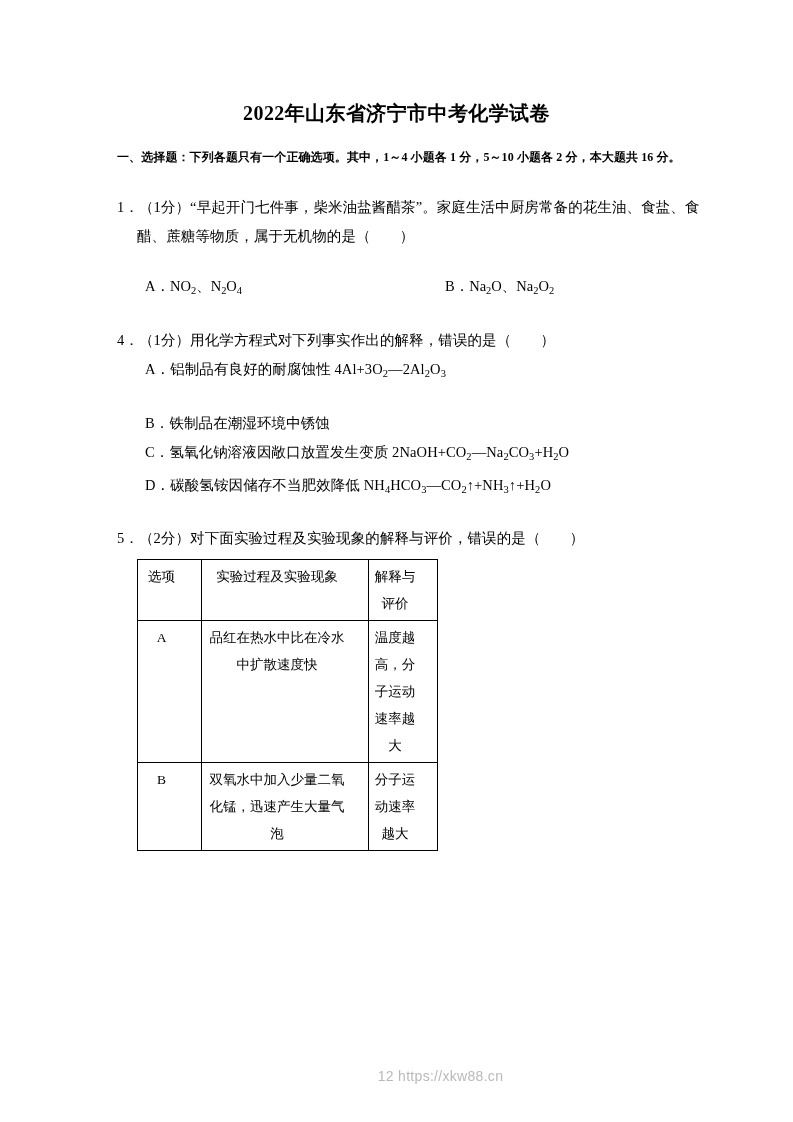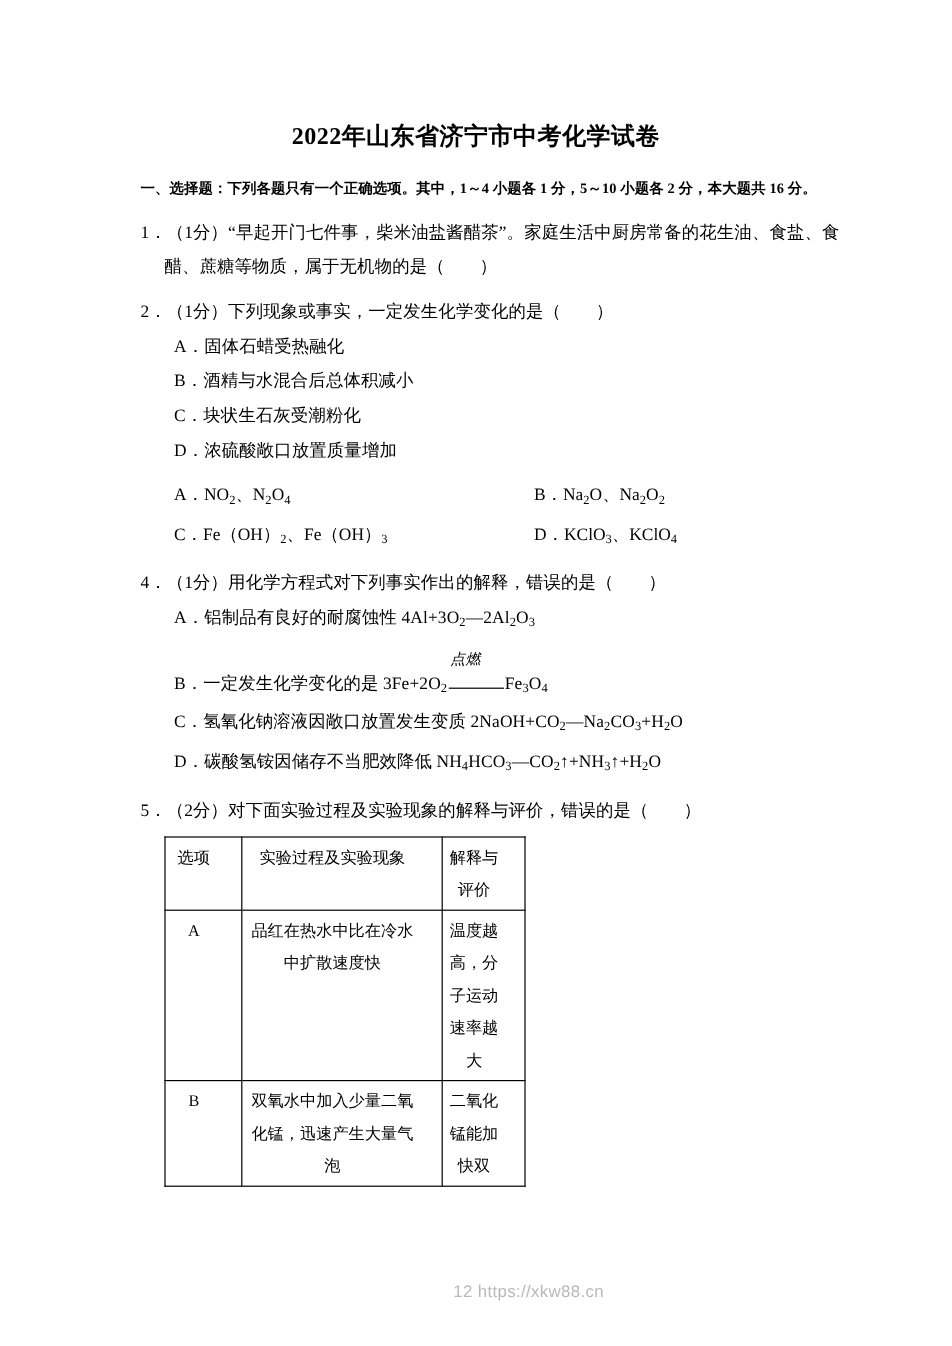--- a/index.html
+++ b/index.html
@@ -38,21 +38,21 @@
     width: 600px;
   }
   .intro {
     font-size: 12px;
     font-weight: bold;
     line-height: 29px;
     text-align: justify;
     letter-spacing: 0.1px;
   }
   .q-block {
-    margin-top: 8px;
+    margin-top: 21px;
     font-size: 14.5px;
     line-height: 29px;
   }
   .q-stem {
     text-indent: 0;
     padding-left: 20px;
     text-indent: -20px;
     letter-spacing: 0.1px;
   }
   .opt {
@@ -139,41 +139,31 @@
   <div class="doc-title">2022年山东省济宁市中考化学试卷</div>
 
   <div class="content">
 
     <div class="intro">一、选择题：下列各题只有一个正确选项。其中，1～4 小题各 1 分，5～10 小题各 2 分，本大题共 16 分。</div>
 
     <div class="q-block">
       <div class="q-stem">1．（1分）“早起开门七件事，柴米油盐酱醋茶”。家庭生活中厨房常备的花生油、食盐、食醋、蔗糖等物质，属于无机物的是（　　）</div>
     </div>
 
-    <div class="q-block">
-      <div class="q-stem">2．（1分）下列现象或事实，一定发生化学变化的是（　　）</div>
-      <div class="opt"><span>A．</span><span>固体石蜡受热融化</span></div>
-      <div class="opt"><span>B．</span><span>酒精与水混合后总体积减小</span></div>
-      <div class="opt"><span>C．</span><span>块状生石灰受潮粉化</span></div>
-      <div class="opt"><span>D．</span><span>浓硫酸敞口放置质量增加</span></div>
-    </div>
 
     <div class="q-block">
       <div class="opt-row opt-2col">
         <span class="opt-col"><span>A．</span><span class="rxn">NO<sub>2</sub>、N<sub>2</sub>O<sub>4</sub></span></span><span class="opt-col"><span>B．</span><span class="rxn">Na<sub>2</sub>O、Na<sub>2</sub>O<sub>2</sub></span></span>
-      </div>
-      <div class="opt-row opt-2col">
-        <span class="opt-col"><span>C．</span><span class="rxn">Fe（OH）<sub>2</sub>、Fe（OH）<sub>3</sub></span></span><span class="opt-col"><span>D．</span><span class="rxn">KClO<sub>3</sub>、KClO<sub>4</sub></span></span>
       </div>
     </div>
 
     <div class="q-block">
       <div class="q-stem">4．（1分）用化学方程式对下列事实作出的解释，错误的是（　　）</div>
       <div class="opt"><span>A．</span><span>铝制品有良好的耐腐蚀性</span>&nbsp;<span class="rxn">4Al+3O<sub>2</sub>—2Al<sub>2</sub>O<sub>3</sub></span></div>
-      <div class="opt" style="margin-top:22px;"><span>B．</span><span>一定发生化学变化的是</span>&nbsp;<span class="cond-rxn"><span class="cond-label">点燃</span><span class="rxn">3Fe+2O<sub>2</sub></span><span class="long-arrow"></span><span class="rxn">Fe<sub>3</sub>O<sub>4</sub></span></span></div>
+      <div class="opt" style="margin-top:22px;"><span>B．</span><span>铁制品在潮湿环境中锈蚀</span>&nbsp;</div>
       <div class="opt"><span>C．</span><span>氢氧化钠溶液因敞口放置发生变质</span>&nbsp;<span class="rxn">2NaOH+CO<sub>2</sub>—Na<sub>2</sub>CO<sub>3</sub>+H<sub>2</sub>O</span></div>
       <div class="opt"><span>D．</span><span>碳酸氢铵因储存不当肥效降低</span>&nbsp;<span class="rxn">NH<sub>4</sub>HCO<sub>3</sub>—CO<sub>2</sub>↑+NH<sub>3</sub>↑+H<sub>2</sub>O</span></div>
     </div>
 
     <div class="q-block">
       <div class="q-stem">5．（2分）对下面实验过程及实验现象的解释与评价，错误的是（　　）</div>
       <table class="exp-table">
         <colgroup>
           <col class="col-opt">
             <col class="col-proc">
@@ -186,21 +176,21 @@
             <td>解释与评价</td>
           </tr>
           <tr>
             <td>A</td>
             <td>品红在热水中比在冷水中扩散速度快</td>
             <td>温度越高，分子运动速率越大</td>
           </tr>
           <tr>
             <td>B</td>
             <td>双氧水中加入少量二氧化锰，迅速产生大量气泡</td>
-            <td>二氧化锰能加快双</td>
+            <td>分子运动速率越大</td>
           </tr>
         </tbody>
       </table>
     </div>
 
   </div>
 
   <div class="watermark">12 https://xkw88.cn</div>
 
 </div>

